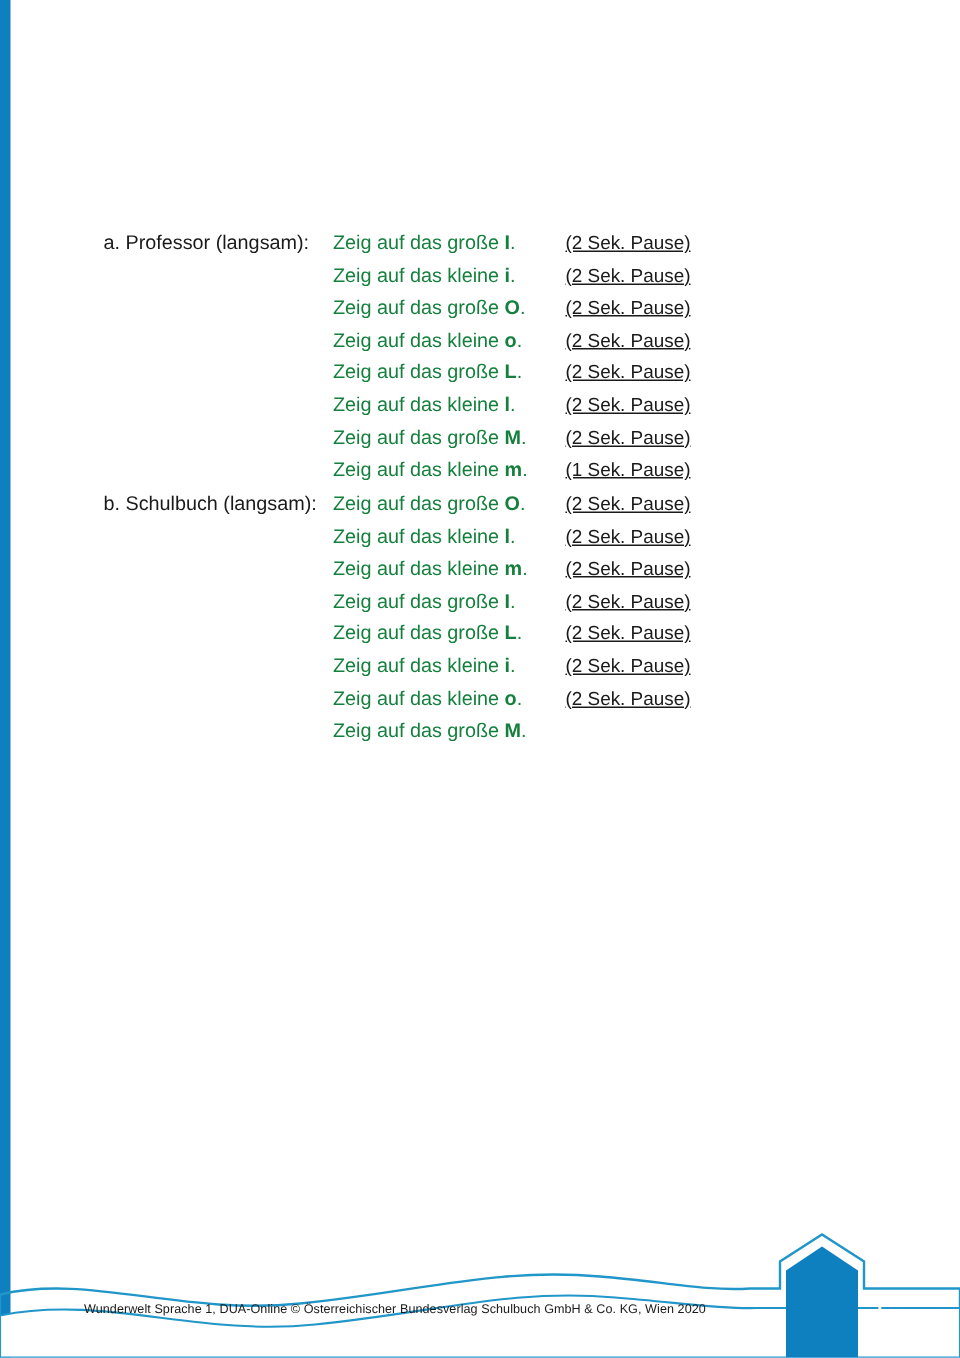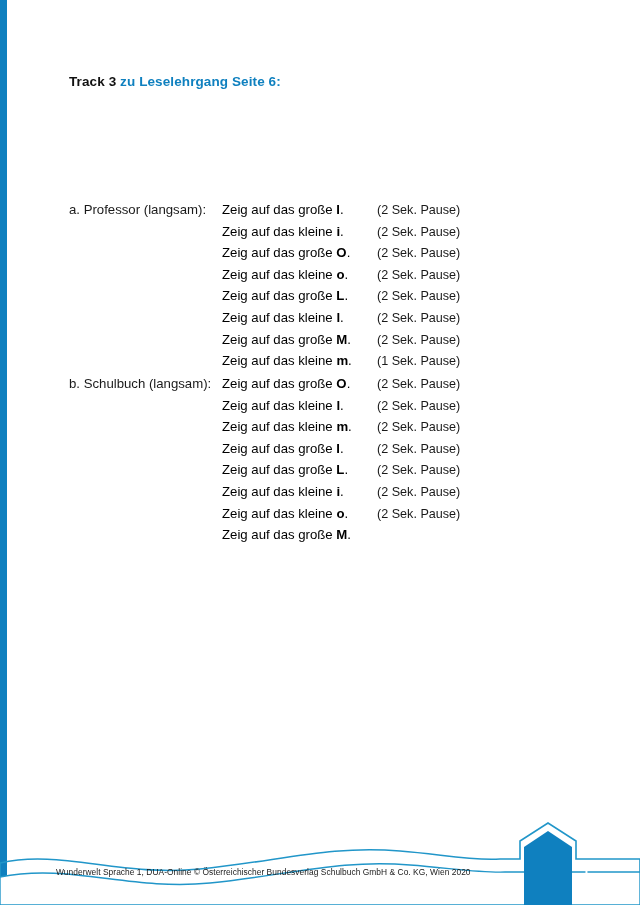--- a/index.html
+++ b/index.html
@@ -40,51 +40,51 @@
     color: #111111;
   }
   .header .ref {
     font-weight: bold;
     color: #0f80bf;
   }
 
   .block {
     position: absolute;
     left: 69px;
-    margin-top: 48px;
   }
   .block.a { top: 154px; }
   .block.b { top: 328px; }
 
   .row {
     display: flex;
     align-items: baseline;
     height: 21.6px;
   }
   .speaker {
     width: 153px;
     flex: 0 0 153px;
     font-size: 13.2px;
     color: #1a1a1a;
     white-space: nowrap;
   }
   .instruction {
     width: 155px;
     flex: 0 0 155px;
     font-size: 13.2px;
-    color: #000000;
+    color: #15803d;
     white-space: nowrap;
   }
   .instruction .letter {
     font-weight: bold;
   }
   .pause {
     font-size: 12.6px;
     color: #1a1a1a;
     white-space: nowrap;
+    text-decoration: underline;
   }
 
   .footer-wave {
     position: absolute;
     left: 0;
     bottom: 0;
     width: 640px;
     height: 90px;
   }
   .footer-text {
@@ -104,25 +104,20 @@
     font-weight: normal;
   }
 </style>
 </head>
 <body>
 
 <div class="page">
 
   <div class="left-bar"></div>
 
-  <div class="header">
-    <span class="track">Track 3</span>
-    <span> </span>
-    <span class="ref">zu Leselehrgang Seite 6:</span>
-  </div>
 
   <div class="block a" id="block-a">
       <div class="row">
         <div class="speaker">a. Professor (langsam):</div>
         <div class="instruction"><span>Zeig auf das große </span><span class="letter">I</span><span>.</span></div>
         <div class="pause">(2 Sek. Pause)</div>
       </div>
       <div class="row">
         <div class="speaker"></div>
         <div class="instruction"><span>Zeig auf das kleine </span><span class="letter">i</span><span>.</span></div>

